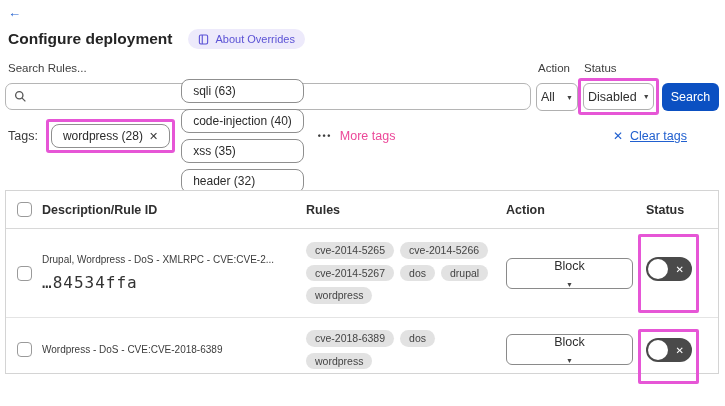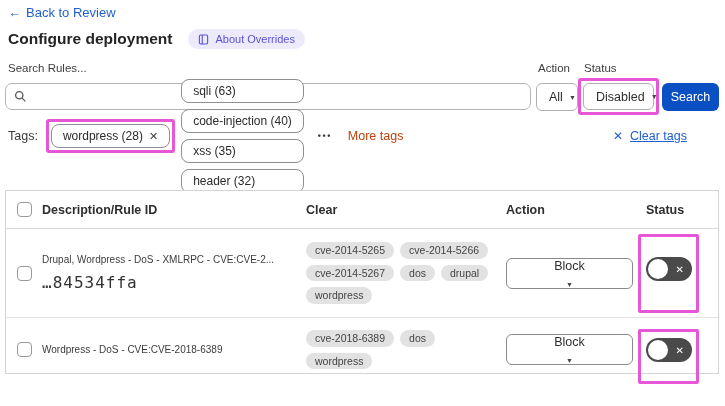--- a/index.html
+++ b/index.html
@@ -42,21 +42,21 @@
     border:1px solid #b5b5b5;border-radius:7px;background:#fff;
     display:flex;align-items:center;padding:0 8px;gap:6px;
   }
   .search-box input{
     border:none;outline:none;flex:1;font-size:12.5px;
     font-family:"Liberation Sans","DejaVu Sans",sans-serif;background:transparent;
   }
   .dropdown{
     display:flex;align-items:center;justify-content:space-between;
     border:1px solid #b0b0b0;border-radius:6px;background:#fff;
-    font-size:12.5px;color:#2e2e2e;padding:0 12px;gap:6px;cursor:pointer;
+    font-size:12.5px;color:#2e2e2e;padding:0 4px;gap:6px;cursor:pointer;
   }
   .caret{font-size:7px;color:#444;}
   .dd-action{position:absolute;left:536px;top:83px;width:42px;height:28px;}
   .status-annotation{
     position:absolute;left:578px;top:78px;
     border:3px solid var(--highlight-pink);border-radius:3px;padding:2px;
     background:transparent;
   }
   .dd-status{width:71px;height:27px;position:relative;}
   .search-btn{
@@ -76,21 +76,21 @@
     display:flex;align-items:center;
   }
   .filter-pill{
     display:inline-flex;align-items:center;gap:6px;
     border:1px solid #8f8f8f;border-radius:8px;background:#fff;
     font-size:12px;color:#2b2b2b;padding:4px 11px;cursor:pointer;white-space:nowrap;
   }
   .pill-x{font-size:11px;color:#3a3a3a;}
   .more-tags{display:flex;align-items:center;gap:8px;margin-left:8px;cursor:pointer;}
   .more-tags .dots{font-size:9px;letter-spacing:1.5px;color:#3c3c3c;font-weight:bold;}
-  .more-tags .mt-label{font-size:12.5px;color:#c2410c;margin-left:8px;}
+  .more-tags .mt-label{font-size:12.5px;color:#ec4899;}
   .clear-tags{
     margin-left:auto;margin-right:32px;display:flex;align-items:center;gap:7px;
     color:var(--link-blue);cursor:pointer;
   }
   .clear-tags .cx{font-size:12px;}
   .clear-tags .ct-label{font-size:12.5px;text-decoration:underline;}
   
   .rules-table{
     position:absolute;left:5px;top:190px;width:714px;height:184px;
     border:1px solid #d4d4d4;background:#fff;
@@ -141,21 +141,20 @@
     position:absolute;right:8px;top:50%;transform:translateY(-50%);
     color:#fff;font-size:10px;font-weight:bold;
   }
   .mag-icon svg, .clear-tags svg{display:block;}
 </style>
 </head>
 <body>
 
 <div class="back-link">
   <span>←</span>
-  <span>Back to Review</span>
 </div>
 
 <div class="heading-row">
   <div class="page-title">Configure deployment</div>
   <div class="about-badge">
     <span>
       <svg width="11" height="11" viewBox="0 0 16 16" fill="none" stroke="currentColor" stroke-width="1.6">
         <rect x="2" y="1.5" width="12" height="13" rx="2"></rect>
         <line x1="6.2" y1="1.5" x2="6.2" y2="14.5"></line>
       </svg>
@@ -216,21 +215,21 @@
   </span>
 </div>
 
 <div class="rules-table">
 
   <div class="t-row t-head">
     <div class="cb-cell">
         <div class="checkbox"></div>
       </div>
     <div class="col">Description/Rule ID</div>
-    <div class="col">Clear</div>
+    <div class="col">Rules</div>
     <div class="col">Action</div>
     <div class="col">Status</div>
   </div>
 
   <div class="t-row t-r1">
     <div class="cb-cell">
         <div class="checkbox"></div>
       </div>
     <div class="desc-cell">
       <div class="desc-line">Drupal, Wordpress - DoS - XMLRPC - CVE:CVE-2...</div>

